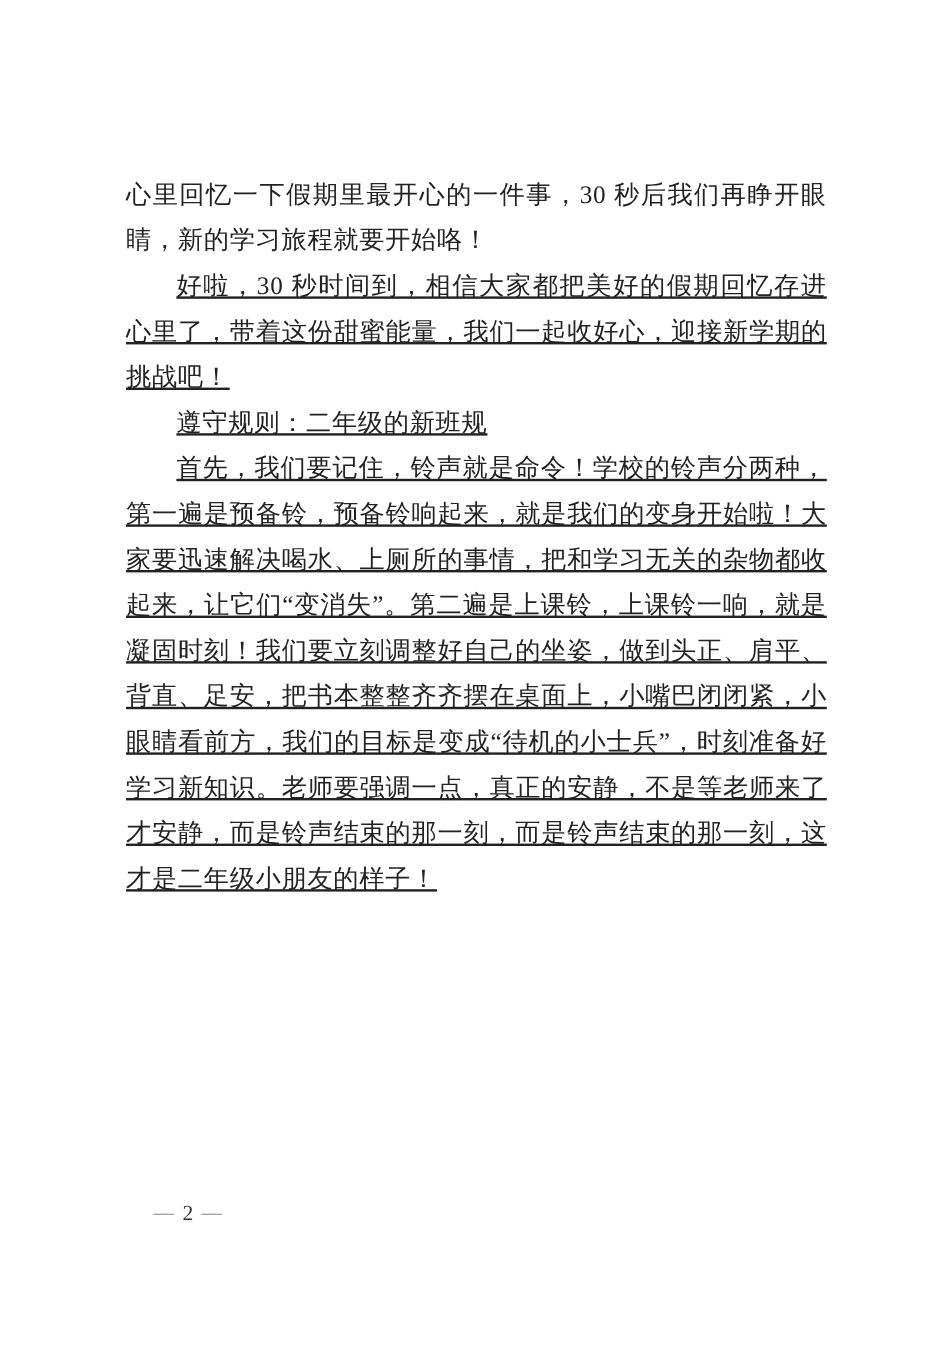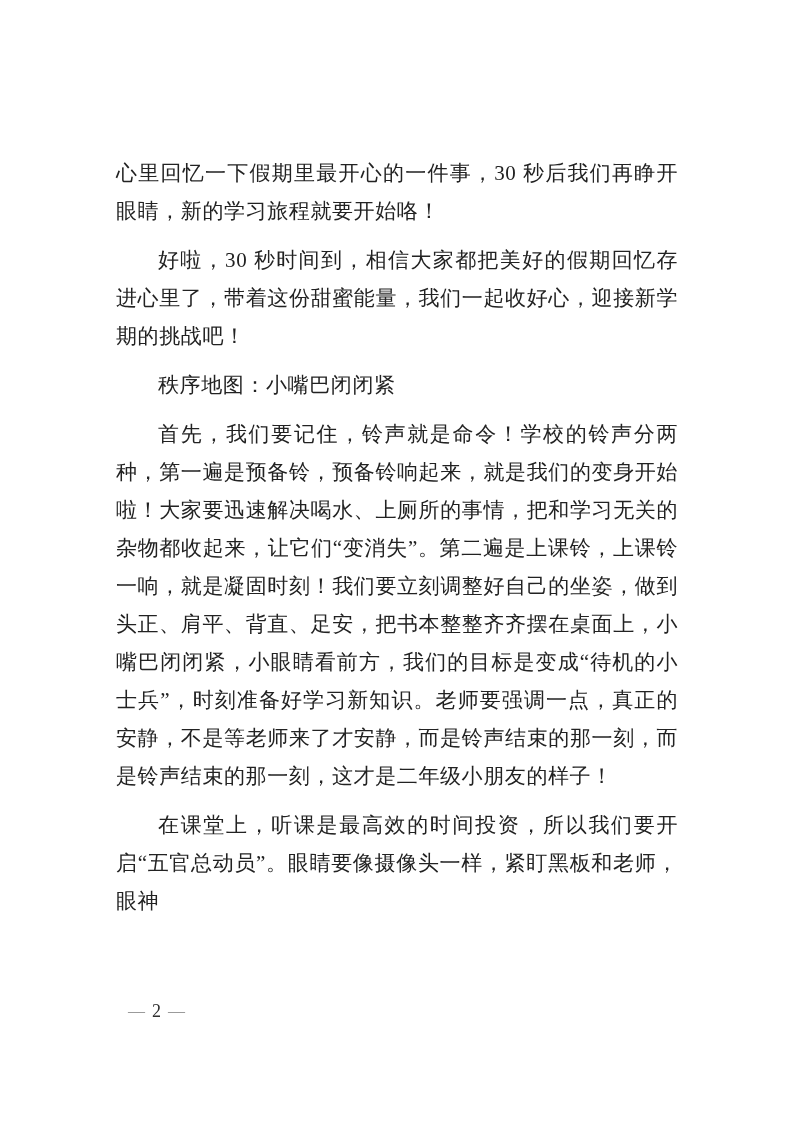--- a/index.html
+++ b/index.html
@@ -27,27 +27,28 @@
     top: 143px;
     width: 584px;
     color: #222222;
     font-size: 21px;
     line-height: 38px;
     letter-spacing: 0.6px;
     text-align: justify;
     text-justify: inter-character;
   }
   .para {
-    margin: 11px;
+    margin: 0;
     padding: 0;
     word-break: break-all;
     overflow-wrap: anywhere;
   }
   .para[data-indent="true"] {
     text-indent: 2em;
+    text-decoration: underline;
   }
   .footer {
     position: absolute;
     left: 121px;
     top: 999px;
     height: 24px;
     display: flex;
     align-items: center;
     font-size: 17px;
     line-height: 24px;
@@ -63,23 +64,22 @@
   }
 </style>
 </head>
 <body>
 
 <div class="page">
 
   <div class="content">
     <p class="para" data-indent="false">心里回忆一下假期里最开心的一件事，30 秒后我们再睁开眼睛，新的学习旅程就要开始咯！</p>
     <p class="para" data-indent="true">好啦，30 秒时间到，相信大家都把美好的假期回忆存进心里了，带着这份甜蜜能量，我们一起收好心，迎接新学期的挑战吧！</p>
-    <p class="para" data-indent="true">秩序地图：小嘴巴闭闭紧</p>
+    <p class="para" data-indent="true">遵守规则：二年级的新班规</p>
     <p class="para" data-indent="true">首先，我们要记住，铃声就是命令！学校的铃声分两种，第一遍是预备铃，预备铃响起来，就是我们的变身开始啦！大家要迅速解决喝水、上厕所的事情，把和学习无关的杂物都收起来，让它们“变消失”。第二遍是上课铃，上课铃一响，就是凝固时刻！我们要立刻调整好自己的坐姿，做到头正、肩平、背直、足安，把书本整整齐齐摆在桌面上，小嘴巴闭闭紧，小眼睛看前方，我们的目标是变成“待机的小士兵”，时刻准备好学习新知识。老师要强调一点，真正的安静，不是等老师来了才安静，而是铃声结束的那一刻，而是铃声结束的那一刻，这才是二年级小朋友的样子！</p>
-    <p class="para" data-indent="true">在课堂上，听课是最高效的时间投资，所以我们要开启“五官总动员”。眼睛要像摄像头一样，紧盯黑板和老师，眼神</p>
   </div>
 
   <div class="footer">
     <span class="dash">—</span>
     <span class="pagenum">2</span>
     <span class="dash">—</span>
   </div>
 
 </div>
 

